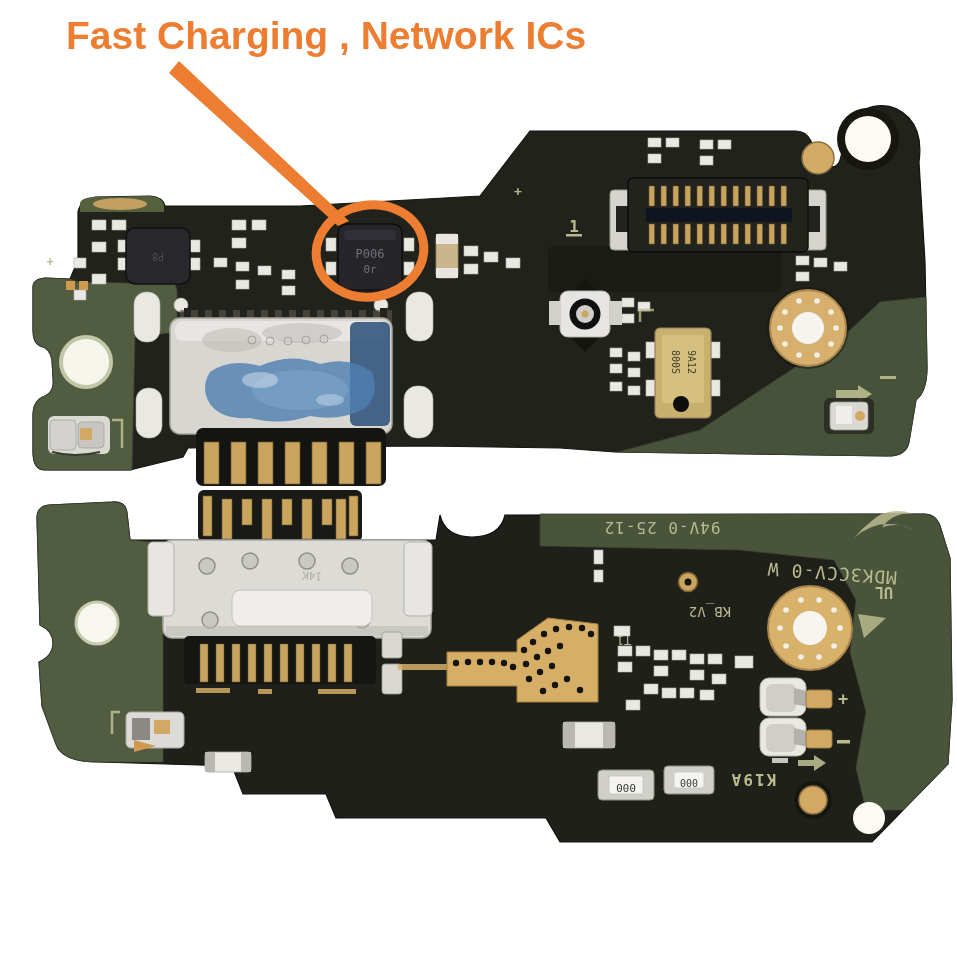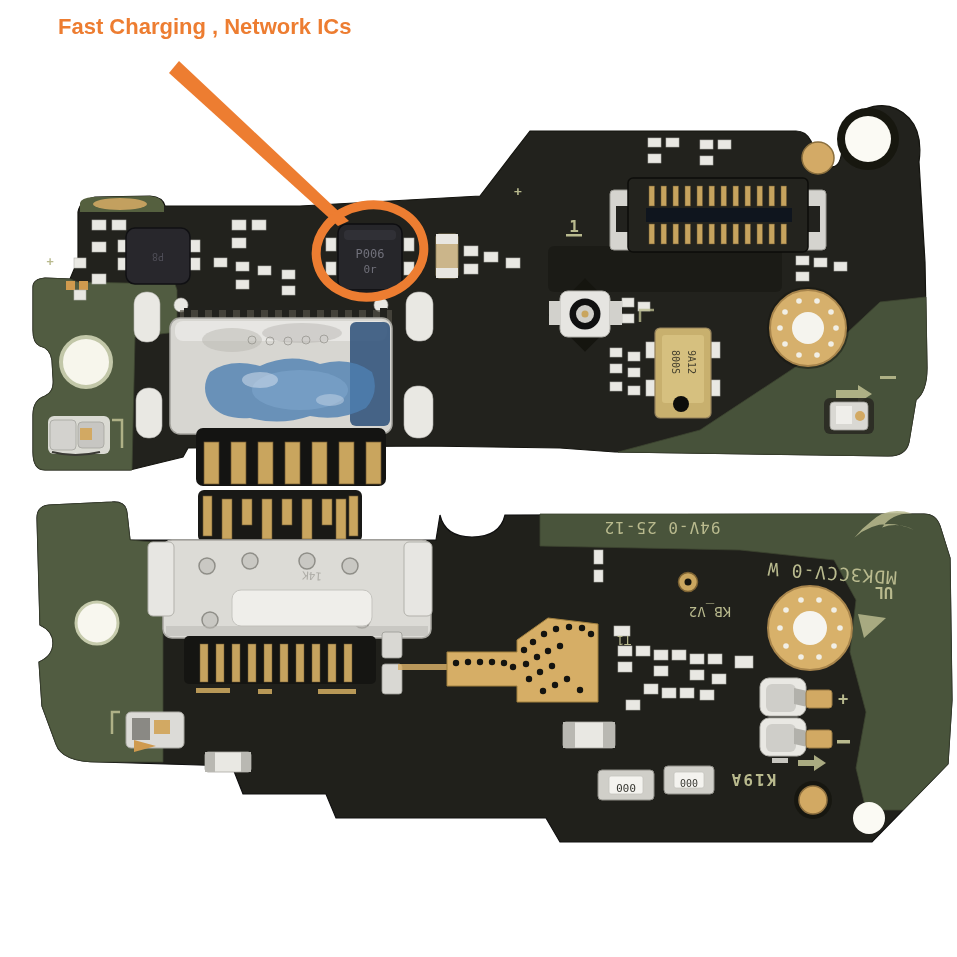--- a/index.html
+++ b/index.html
@@ -1,18 +1,18 @@
 <!DOCTYPE html>
 <html><head>
 <meta charset="utf-8">
 <style>
   html,body{margin:0;padding:0;background:#ffffff;}
   .scene{position:relative;width:957px;height:957px;background:#ffffff;overflow:hidden;
          font-family:"Liberation Sans","DejaVu Sans",sans-serif;}
-  .caption{position:absolute;left:58px;top:14px;font-size:22px;font-weight:bold;
+  .caption{position:absolute;left:66px;top:14px;font-size:39px;font-weight:bold;
            color:#ED7D31;letter-spacing:0px;white-space:pre;}
   svg{position:absolute;left:0;top:0;}
   .silk{fill:#b9ba8e;font-family:"DejaVu Sans Mono","Liberation Mono",monospace;}
   .silkb{fill:#b9ba8e;font-family:"DejaVu Sans Mono","Liberation Mono",monospace;font-weight:bold;}
   .chiptxt{fill:#70707a;font-family:"DejaVu Sans Mono","Liberation Mono",monospace;}
   .chiptxt2{fill:#4e4d56;font-family:"DejaVu Sans Mono","Liberation Mono",monospace;}
   .mictxt{fill:#46412f;font-family:"DejaVu Sans Mono","Liberation Mono",monospace;}
   .restxt{fill:#3b3b35;font-family:"DejaVu Sans Mono","Liberation Mono",monospace;}
   .shelltxt{fill:#aeada7;font-family:"DejaVu Sans Mono","Liberation Mono",monospace;}
   .wpad{fill:#e9e8e3;stroke:#b5b4ae;stroke-width:0.6;}

